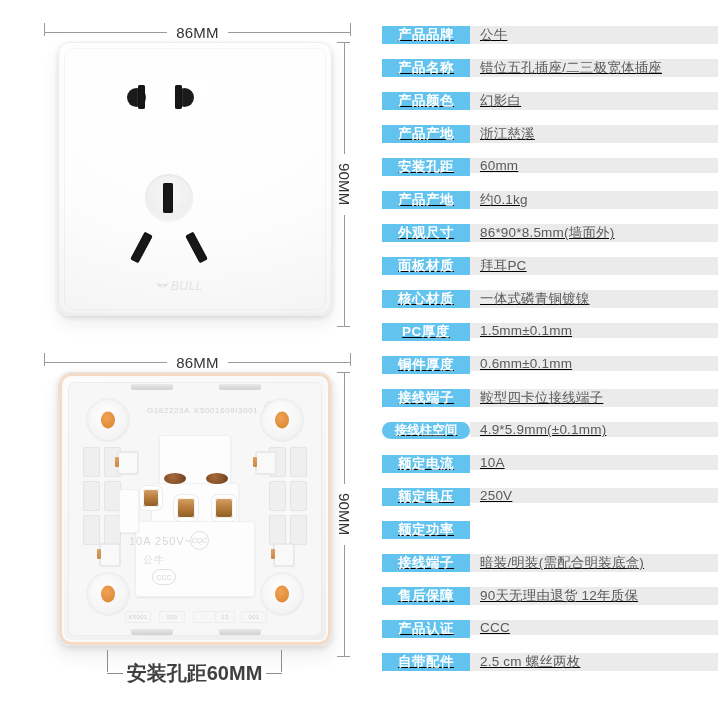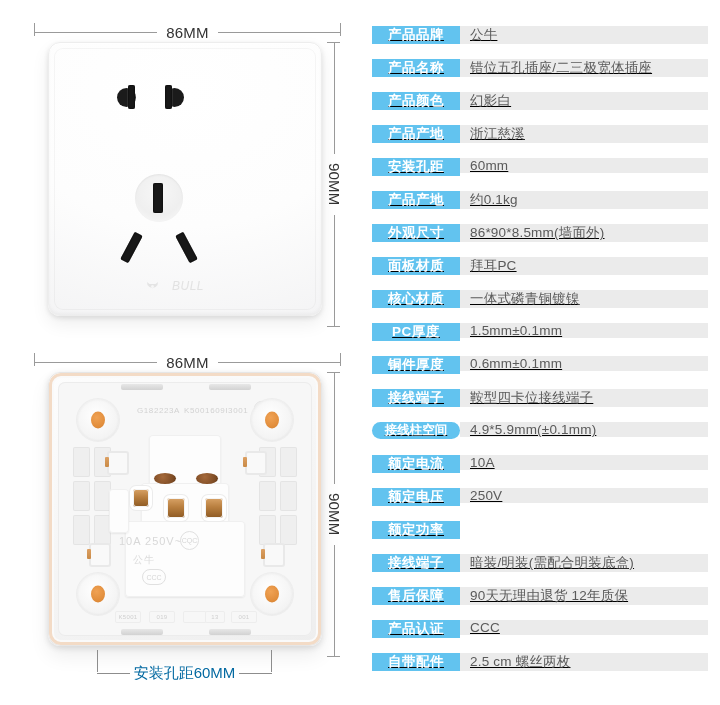--- a/index.html
+++ b/index.html
@@ -3,21 +3,21 @@
 <meta charset="utf-8">
 <style>
   html,body{margin:0;padding:0;}
   body{
     width:720px;height:705px;
     background:#ffffff;
     font-family:"Liberation Sans","DejaVu Sans",sans-serif;
     overflow:hidden;
     position:relative;
   }
-  .page{position:relative;width:696px;height:705px;}
+  .page{position:relative;width:696px;height:705px;margin-left:10px;}
 
   
   .left-col{position:absolute;left:0;top:0;width:368px;height:705px;}
 
   
   .dim-h{position:absolute;height:14px;display:flex;align-items:center;}
   .dim-h .ln{flex:1;height:1px;background:#9a9a9a;}
   .dim-h .cap{position:absolute;left:0;top:-2px;width:1px;height:13px;background:#9a9a9a;}
   .dim-h .cap.r{left:auto;right:0;}
   .dim-h .lbl{font-size:15px;color:#333;padding:0 9px;white-space:nowrap;letter-spacing:.2px;}
@@ -47,21 +47,21 @@
     box-shadow:inset 0 0 0 1px rgba(0,0,0,.035);
   }
   .pin{position:absolute;background:#181818;border-radius:1px;
        box-shadow:0 0 1px rgba(255,255,255,.85),inset 0 0 2px #000;}
   .pin-round{position:absolute;background:#1b1b1b;border-radius:50%;
        box-shadow:0 0 1px rgba(255,255,255,.8);}
   .earth-dish{position:absolute;border-radius:50%;
        background:radial-gradient(circle at 50% 38%, #f7f7f7 0%, #efefef 60%, #fbfbfb 100%);
        box-shadow:inset 0 1px 2px rgba(0,0,0,.06);}
   .brand{position:absolute;font-size:12px;font-weight:normal;color:#e2e2e2;
-       letter-spacing:.5px;font-style:italic;display:flex;align-items:center;gap:13px;}
+       letter-spacing:.5px;font-style:italic;display:flex;align-items:center;gap:2px;}
 
   
   .back{
     position:absolute;border-radius:12px;
     background:linear-gradient(155deg,#fdfdfd 0%,#f6f6f6 45%,#eeeeee 100%);
     box-shadow:0 2px 6px rgba(0,0,0,.12),0 10px 20px rgba(0,0,0,.07);
     border:1px solid #e6e6e6;overflow:hidden;
   }
   .back .rim{position:absolute;inset:0;border-radius:12px;
       box-shadow:inset 0 0 0 3px rgba(230,150,80,.30), inset 0 0 0 5px #fafafa;}
@@ -96,21 +96,21 @@
       display:flex;align-items:center;justify-content:center;letter-spacing:.3px;}
   .footclip{position:absolute;height:6px;border-radius:2px;
       background:linear-gradient(#e7e7e7,#d2d2d2);}
 
   
   .pitch{position:absolute;}
   .pitch .leg{position:absolute;width:1px;background:#8d8d8d;}
   .pitch .row{position:absolute;left:0;right:0;bottom:0;height:14px;
       display:flex;align-items:center;}
   .pitch .row .ln{flex:1;height:1px;background:#8d8d8d;}
-  .pitch .row .lbl{font-size:15px;color:#0369a1;padding:0 4px;white-space:nowrap;}
+  .pitch .row .lbl{font-size:20px;color:#404040;padding:0 4px;white-space:nowrap;font-weight:bold;}
 
   
   .spec{position:absolute;left:372px;top:26px;width:336px;}
   .spec-row{display:flex;align-items:flex-start;height:29px;margin-bottom:4px;text-decoration:underline;}
   .spec-key{
     width:88px;flex:0 0 88px;background:#62c3ef;color:#ffffff;
     font-size:13.5px;display:flex;align-items:center;justify-content:center;
     letter-spacing:.5px;font-weight:600;
   }
   .spec-key.wide{letter-spacing:0;font-size:12.5px;border-radius:11px;}

